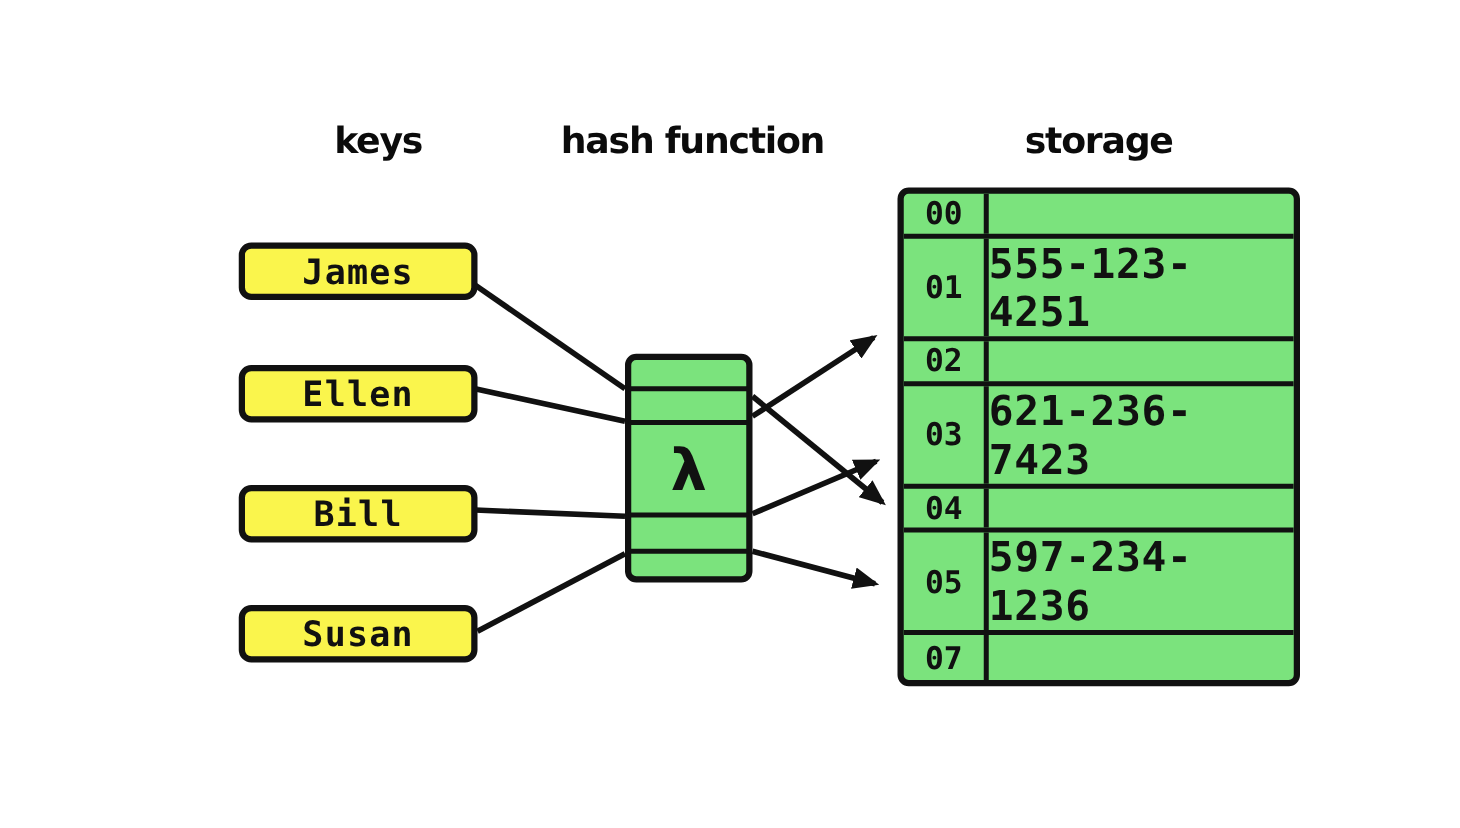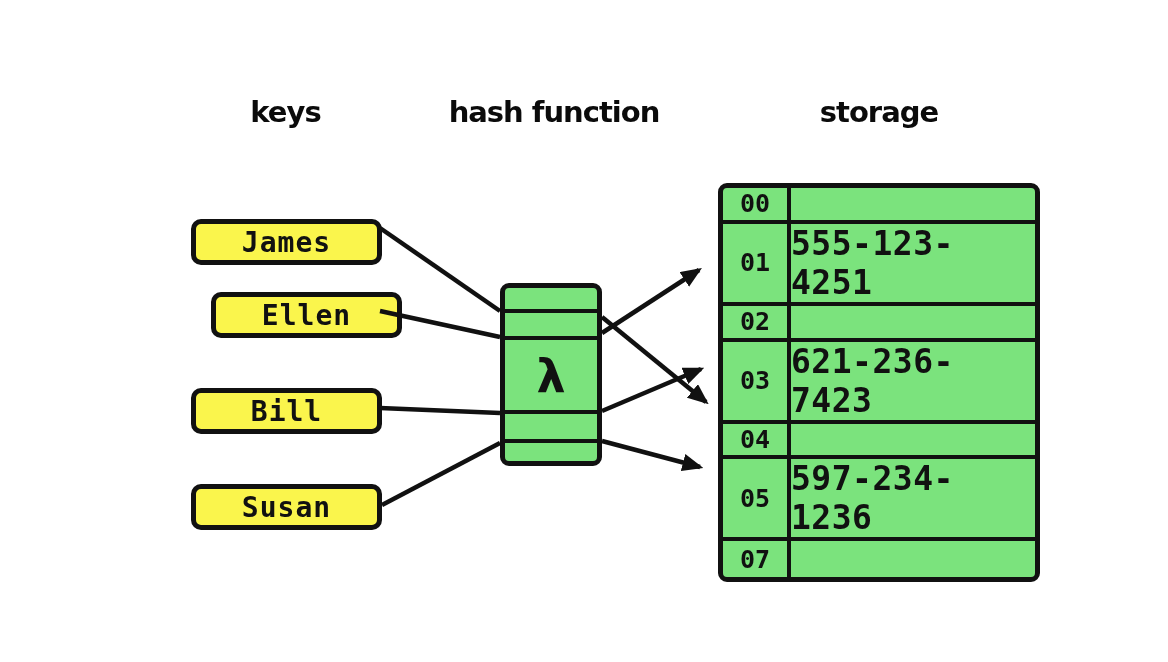--- a/index.html
+++ b/index.html
@@ -23,42 +23,42 @@
     display: flex;
     align-items: center;
     justify-content: center;
     font-family: "DejaVu Sans", sans-serif;
     font-weight: 800;
     font-size: 29px;
     letter-spacing: -1px;
     color: #0b0b0b;
     white-space: nowrap;
   }
-  .hdr-keys    { left: 190px; width: 191px; }
+  .hdr-keys    { left: 207px; width: 191px; }
   .hdr-hash    { left: 424px; width: 260px; }
   .hdr-storage { left: 718px; width: 322px; }
 
   .keybox {
     position: absolute;
     left: 191px;
     width: 191px;
     height: 46px;
     box-sizing: border-box;
     background: #faf54c;
     border: 5px solid #111111;
     border-radius: 10px;
     display: flex;
     align-items: center;
     justify-content: center;
     font-weight: bold;
     font-size: 28px;
     letter-spacing: 1px;
   }
-  .key-james { top: 219px; text-align: right; }
-  .key-ellen { top: 292px; margin-left: 20px; }
+  .key-james { top: 194px; text-align: right; }
+  .key-ellen { top: 292px; }
   .key-bill  { top: 388px; }
   .key-susan { top: 484px; }
 
   .hashbox {
     position: absolute;
     left: 500px;
     top: 283px;
     width: 102px;
     height: 183px;
     box-sizing: border-box;
@@ -73,21 +73,21 @@
     font-family: "DejaVu Sans", sans-serif;
     font-weight: bold;
     font-size: 46px;
     line-height: 1;
     margin-top: 2px;
   }
 
   .storage-table {
     position: absolute;
     left: 718px;
-    top: 183px;
+    top: 150px;
     width: 322px;
     height: 399px;
     box-sizing: border-box;
     background: #7be37d;
     border: 5px solid #111111;
     border-radius: 9px;
     display: grid;
     grid-template-rows: repeat(7, 1fr);
     overflow: hidden;
   }

